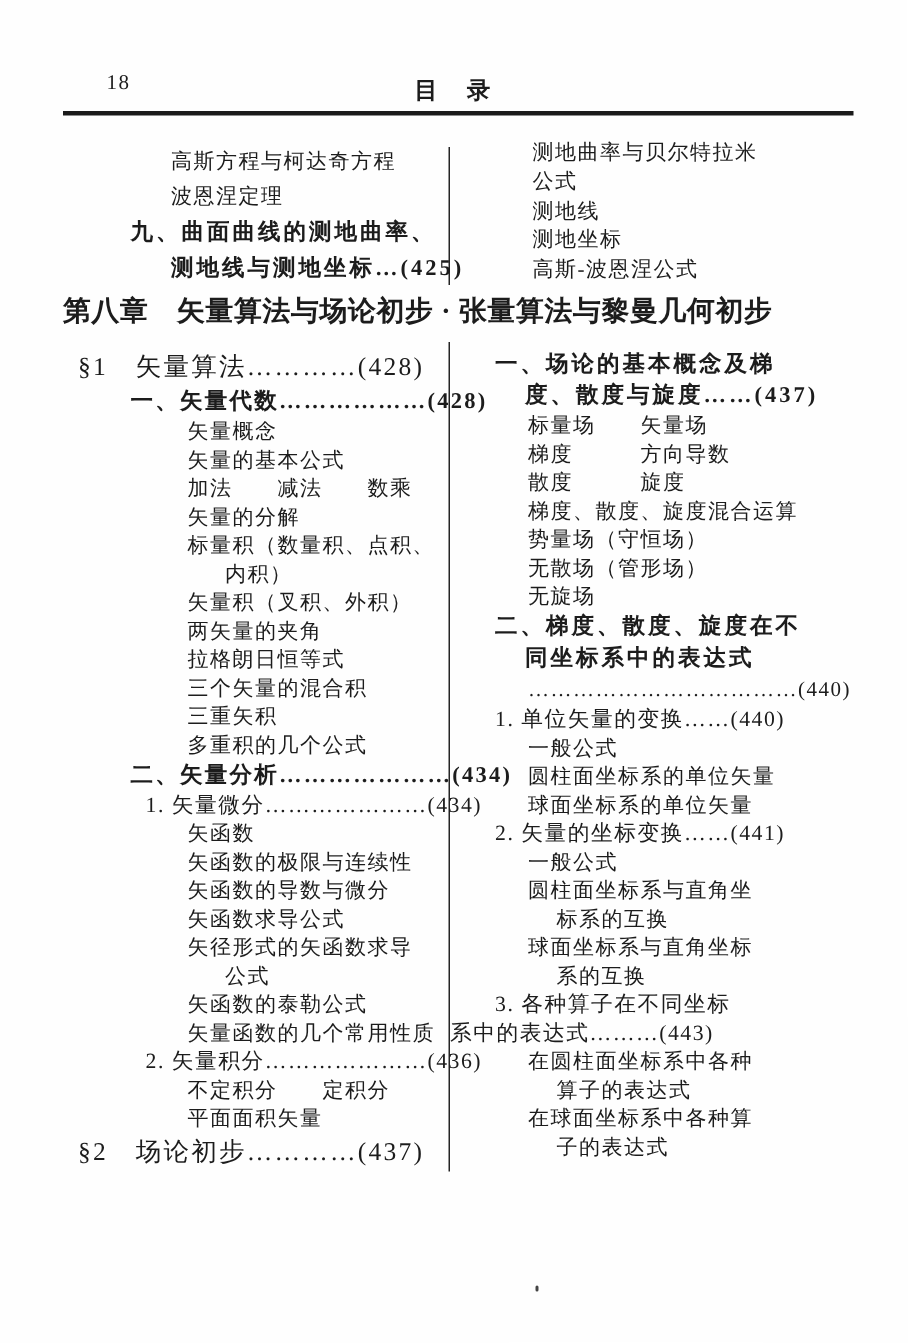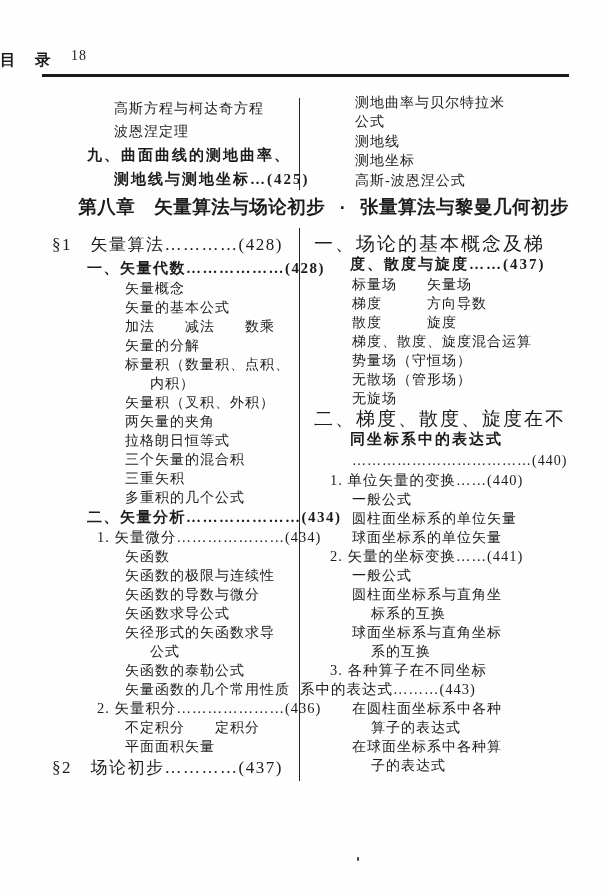--- a/index.html
+++ b/index.html
@@ -13,21 +13,21 @@
     background: #fefefe;
     color: #1c1c1c;
     overflow: hidden;
   }
   .pagenum {
     position: absolute; left: 71px; top: 48px;
     font-size: 14px; letter-spacing: 1px;
   }
   .doc-title {
     position: absolute; left: 0; top: 50px; width: 100%;
-    text-align: left; font-size: 15.5px; font-weight: 700;
+    text-align: center; font-size: 15.5px; font-weight: 700;
     letter-spacing: 2px;
   }
   .rule {
     position: absolute; left: 42px; top: 74px; width: 527px; height: 2.5px;
     background: #1a1a1a;
   }
   .columns { position: absolute; left: 42px; width: 527px; display: flex; }
   .col { box-sizing: border-box; }
   .col-l { width: 258px; border-right: 1.5px solid #242424; }
   .col-r { flex: 1; }
@@ -51,29 +51,29 @@
   .col-l .cont { margin-left: 108px; }
   .columns.top .col-l .plain { margin-left: 72px; }
   .columns.top .col-l .bold { margin-left: 45px; letter-spacing: 2px; }
   .columns.top .col-l .bold-cont { margin-left: 72px; font-weight: 700; font-size: 15px; letter-spacing: 2px; }
 
   
   .col-r .plain { margin-left: 52px; }
   .col-r .cont { margin-left: 71px; }
   .col-r .num { margin-left: 30px; font-size: 14.5px; }
   .col-r .num-cont { font-size: 14.5px; }
-  .col-r .bold { margin-left: 14px; font-weight: 400; font-size: 19px; padding: 1px 0; letter-spacing: 2px; }
+  .col-r .bold { margin-left: 30px; font-weight: 700; font-size: 15px; padding: 1px 0; letter-spacing: 2px; }
   .col-r .bold-cont { margin-left: 50px; font-weight: 700; font-size: 15px; padding: 1px 0; letter-spacing: 2px; }
   .col-r .leader { margin-left: 52px; padding: 1px 0; }
   .columns.top .col-r .plain { margin-left: 55px; }
 
   .chapter {
     position: absolute; left: 42px; top: 194px; width: 527px;
-    text-align: right; font-weight: 700; font-size: 18.5px;
-    white-space: nowrap; letter-spacing: 0.5px; font-family: Liberation Mono, monospace;
+    text-align: left; font-weight: 700; font-size: 18.5px;
+    white-space: nowrap; letter-spacing: 0.5px;
   }
   .speck {
     position: absolute; left: 357px; top: 857px;
     width: 2px; height: 4px; background: #444; border-radius: 1px;
   }
 </style>
 </head>
 <body>
 
 <div class="page">

